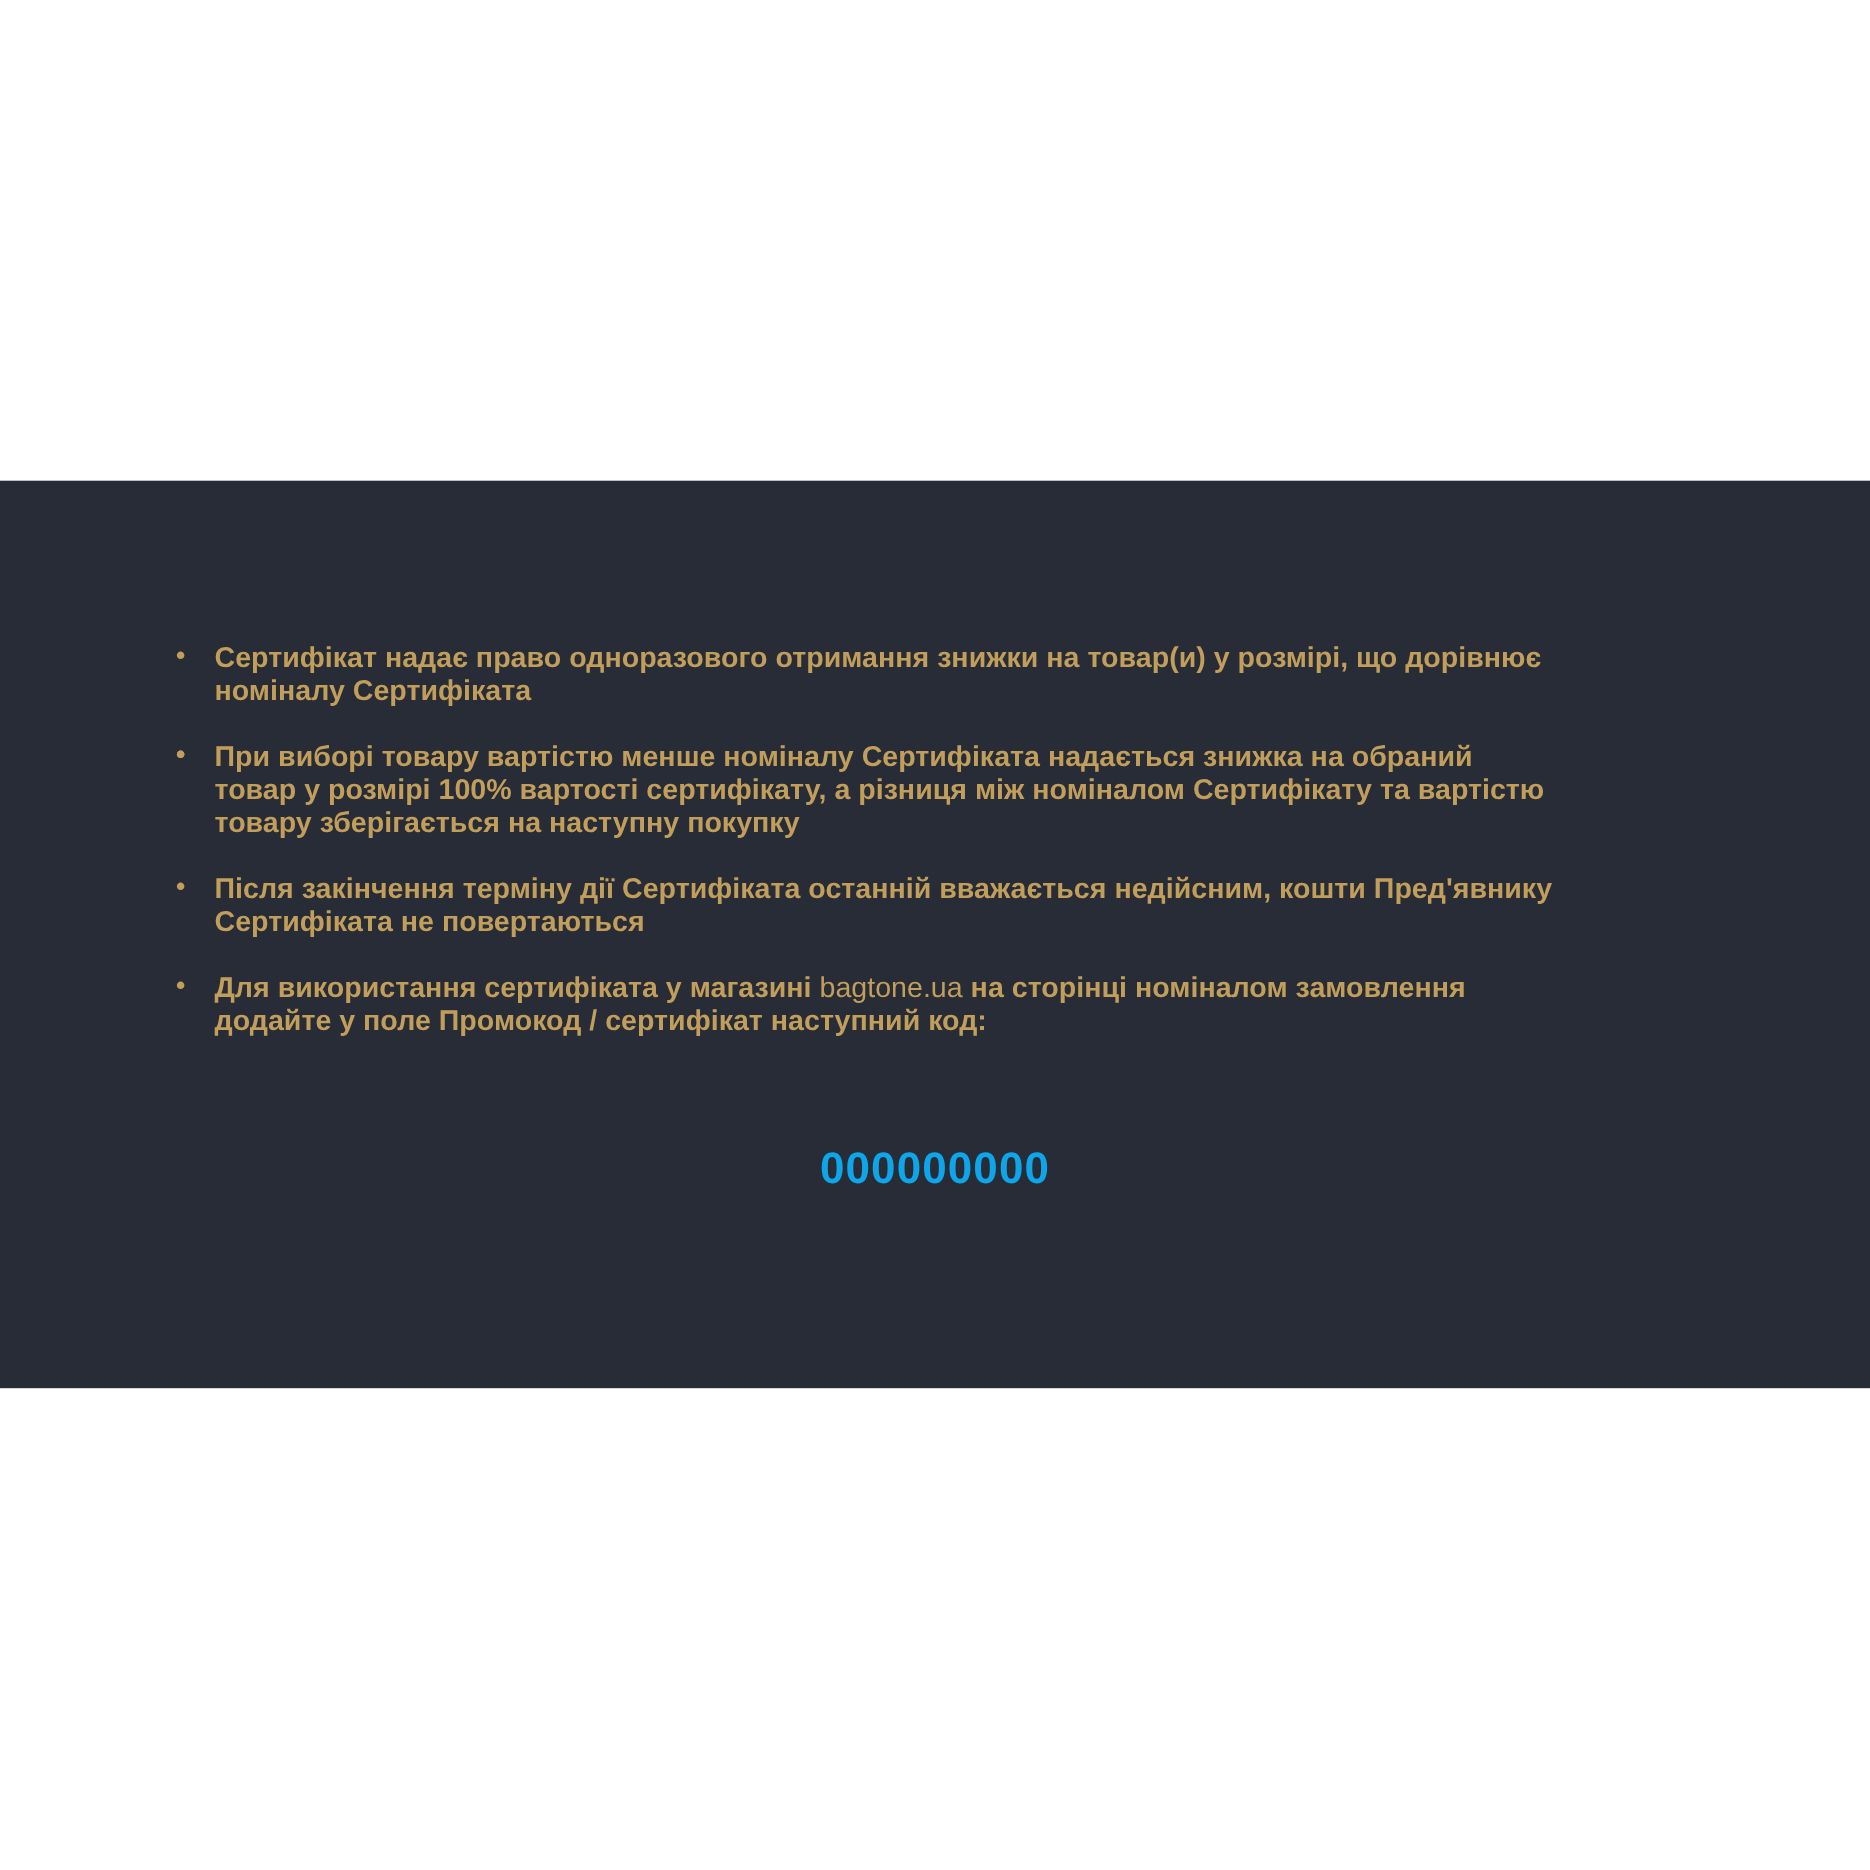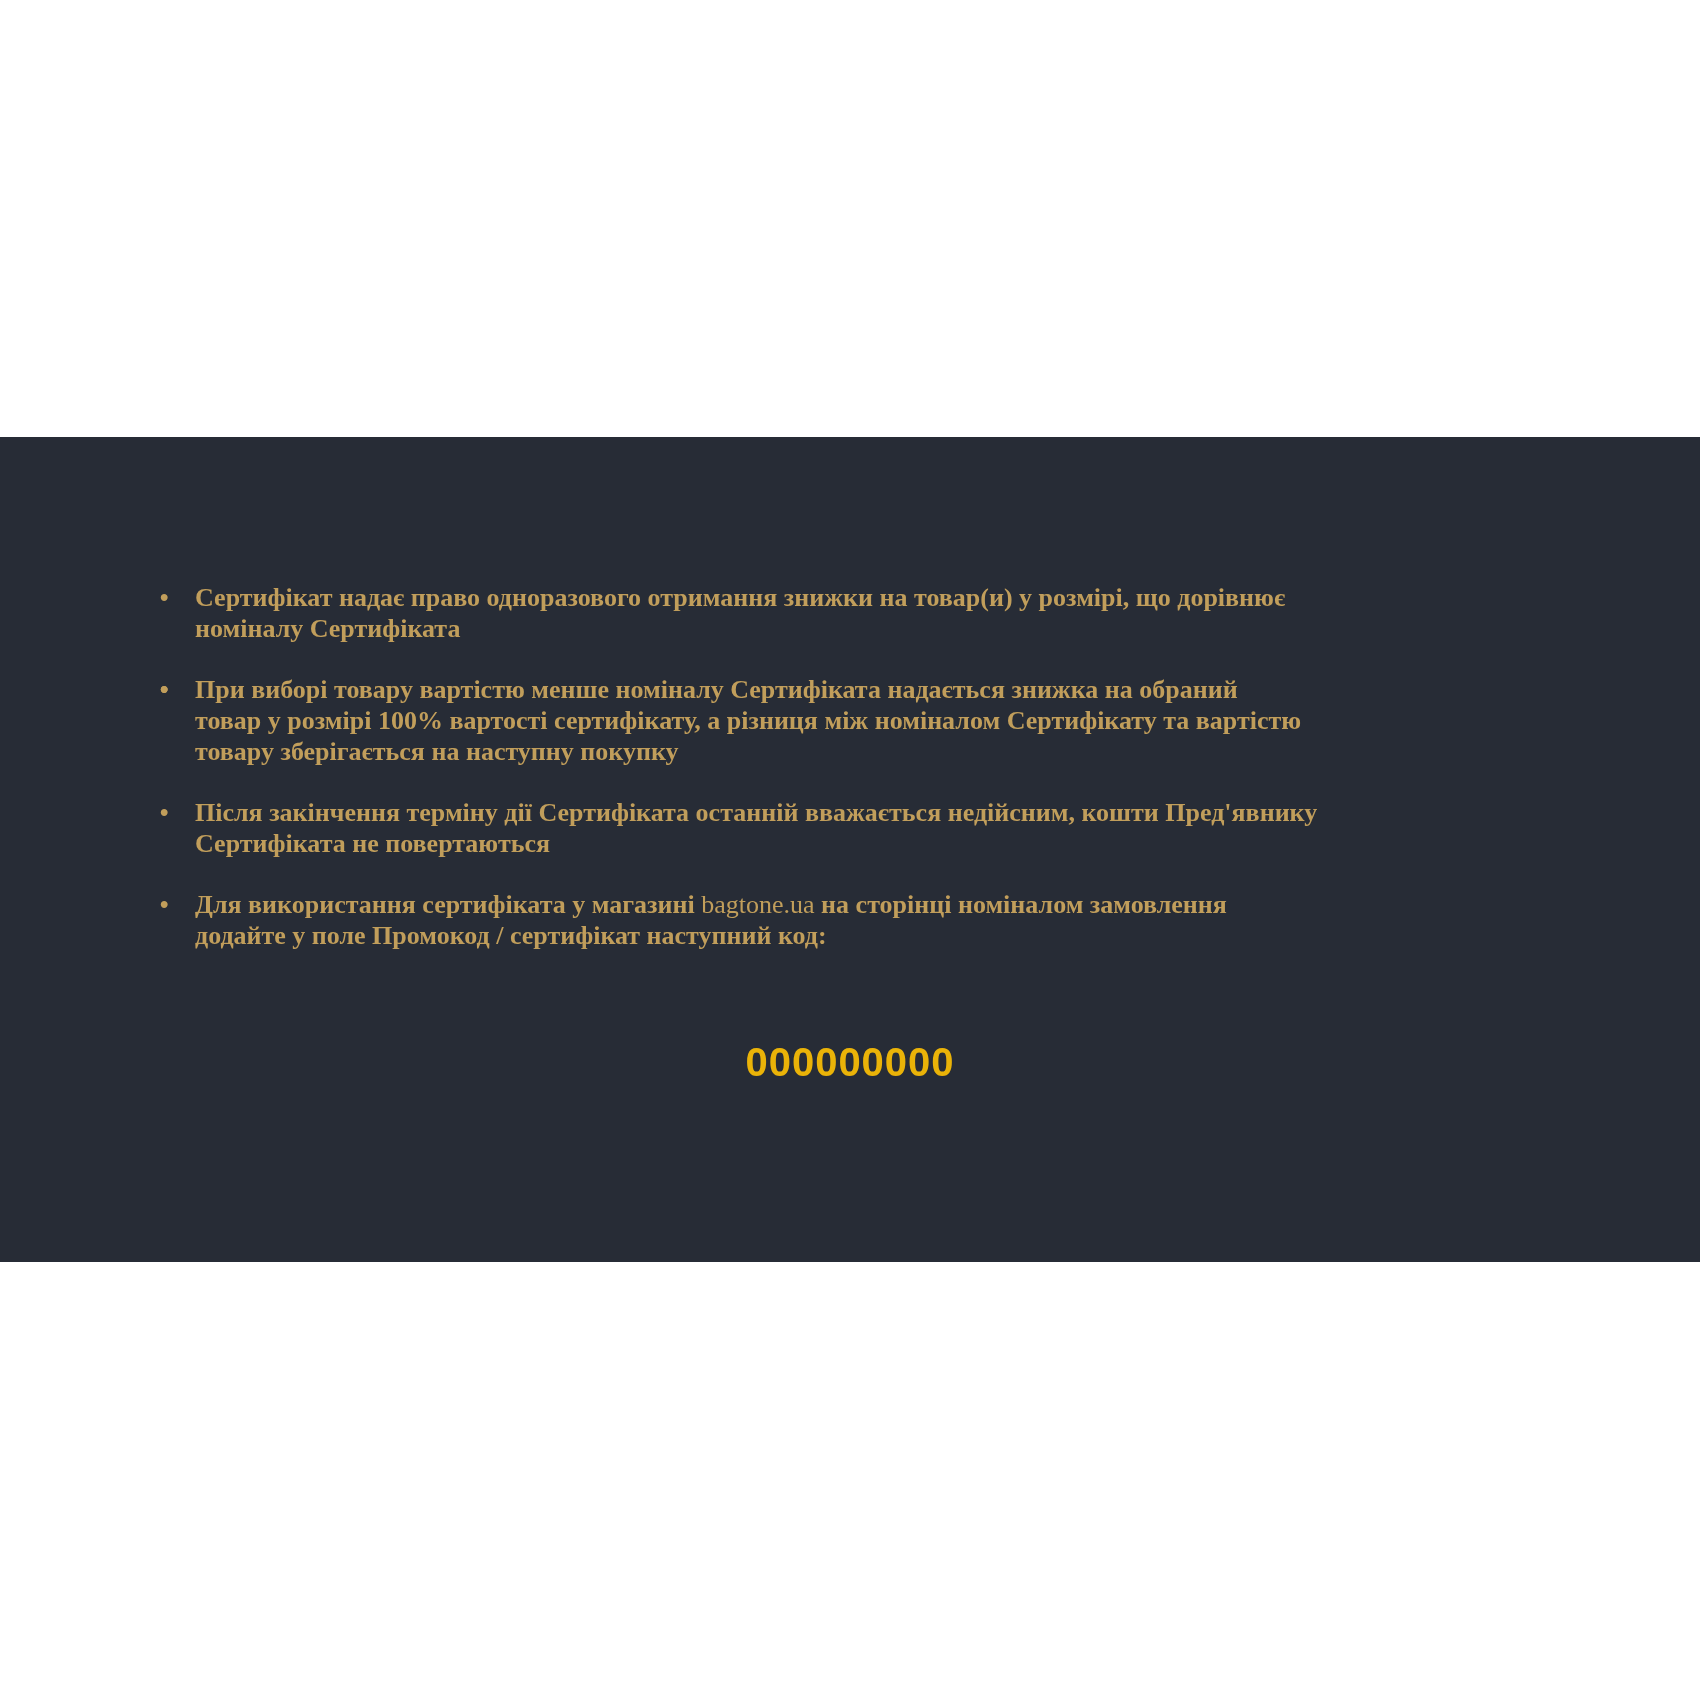--- a/index.html
+++ b/index.html
@@ -43,36 +43,35 @@
   .term .dot {
     position: absolute;
     left: 0;
     top: 0;
     line-height: 30px;
     font-size: 24px;
     color: #c19e5b;
   }
   .term .txt {
     white-space: pre-line;
-    font-family: Liberation Serif, serif;
   }
   .brand {
     font-weight: 400;
     text-align: center;
   }
   .code {
     position: absolute;
     left: 0;
     top: 603px;
     width: 100%;
     text-align: center;
     font-size: 40px;
     line-height: 44px;
     font-weight: 700;
-    color: #eab308;
+    color: #0ea5e9;
     letter-spacing: 1px;
   }
 </style>
 </head>
 <body>
 
 <div class="page">
   <div class="panel">
     <ul class="terms">
       <li class="term"><span class="dot">•</span><span class="txt">Сертифікат надає право одноразового отримання знижки на товар(и) у розмірі, що дорівнює

